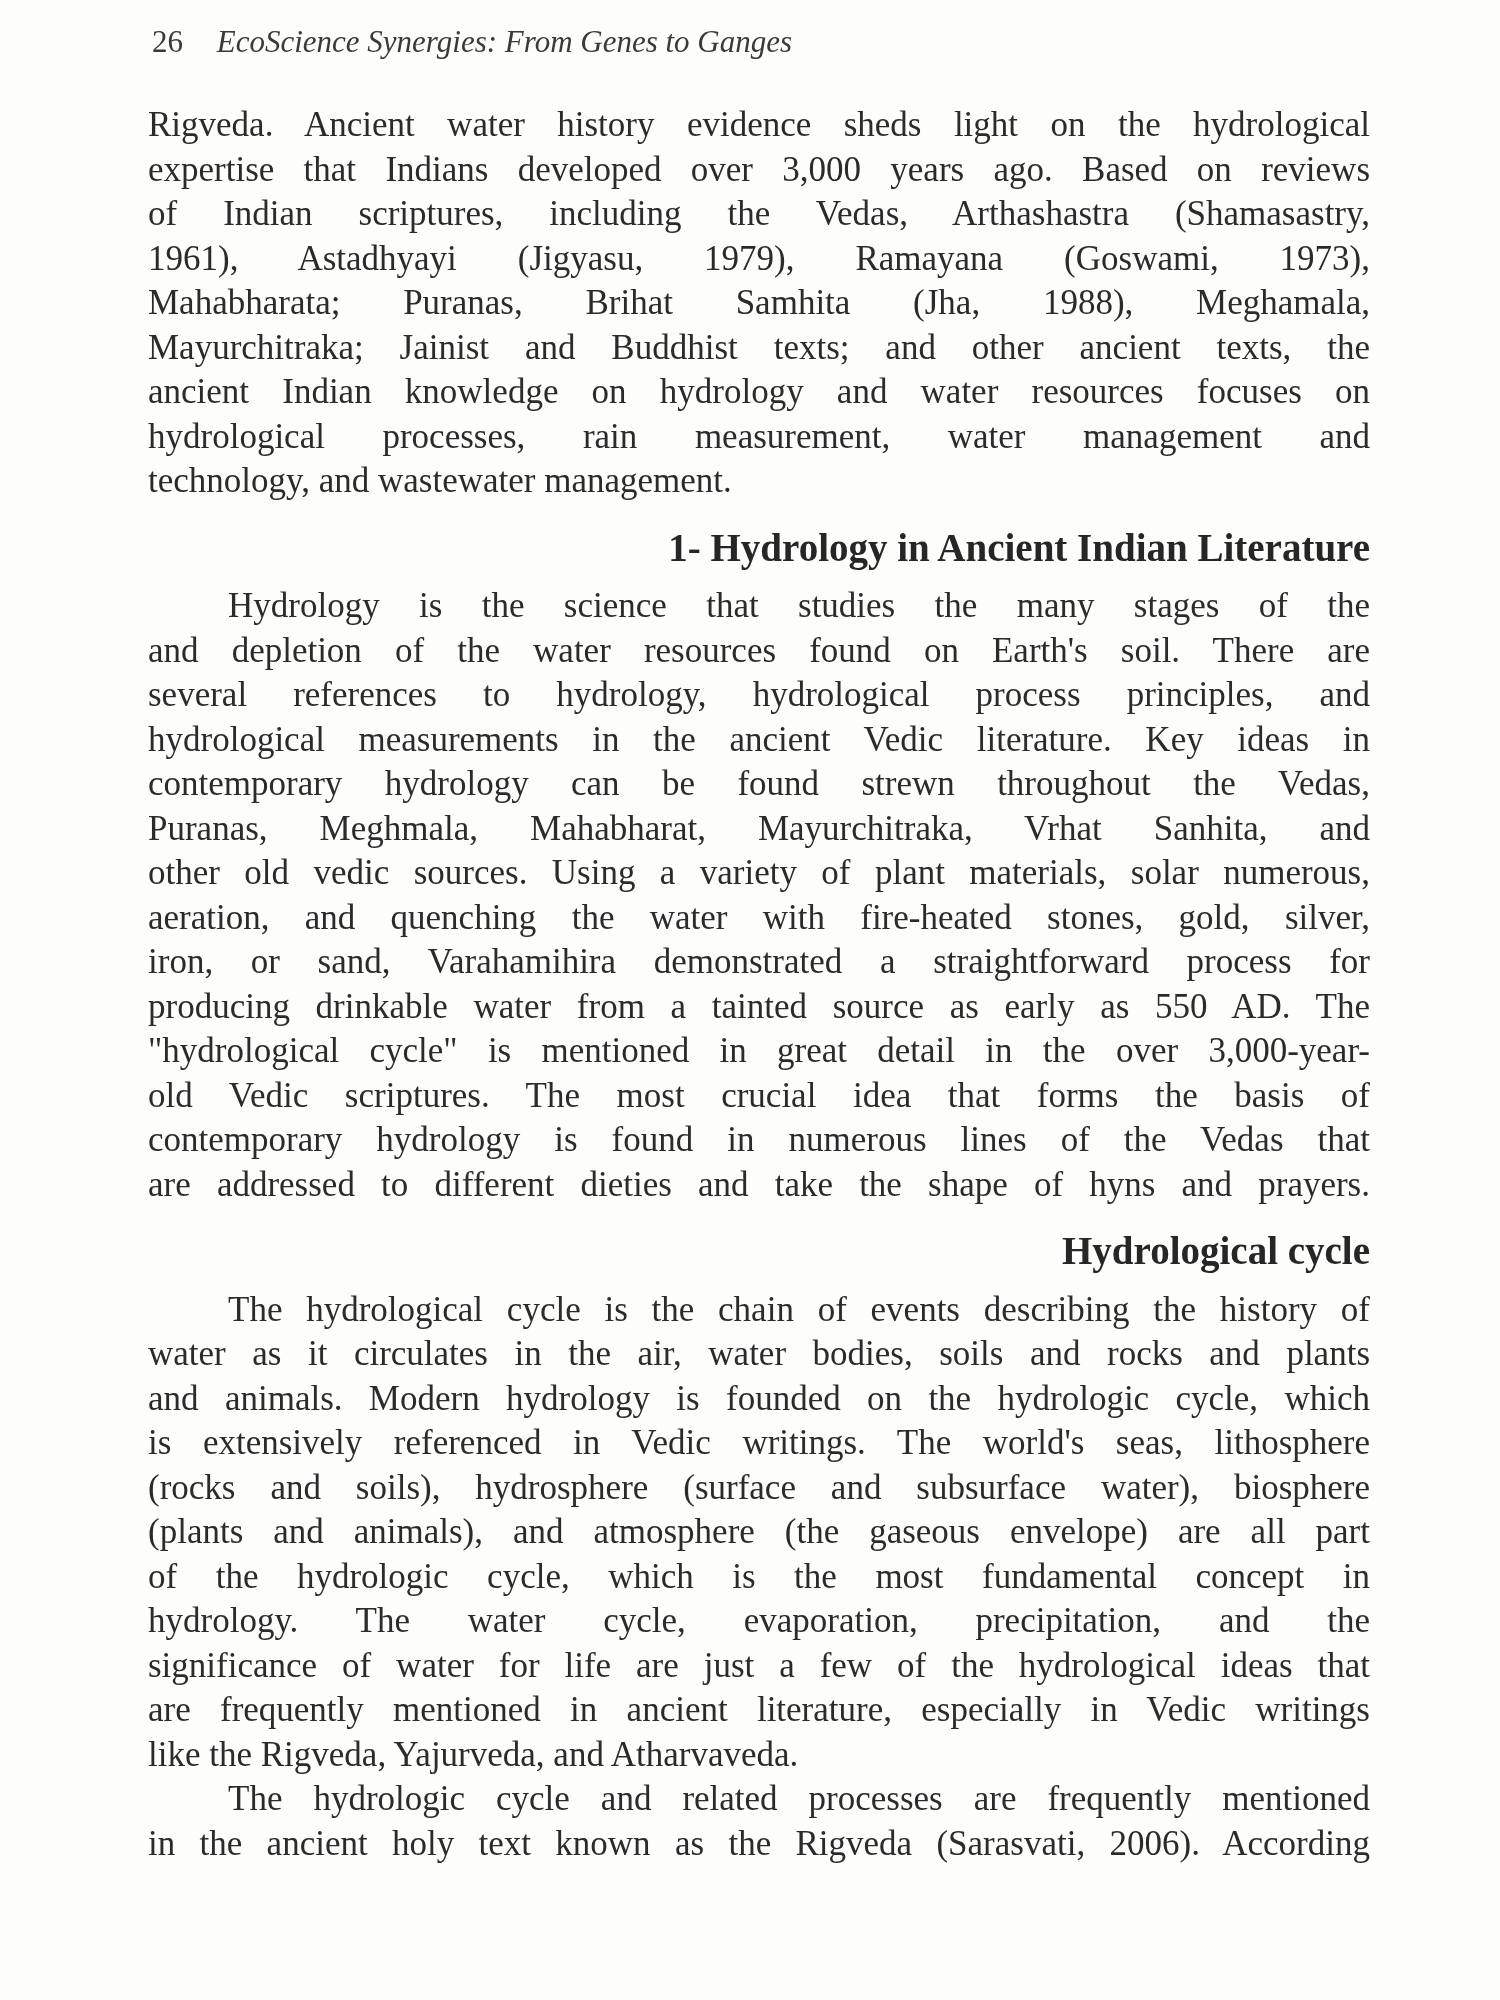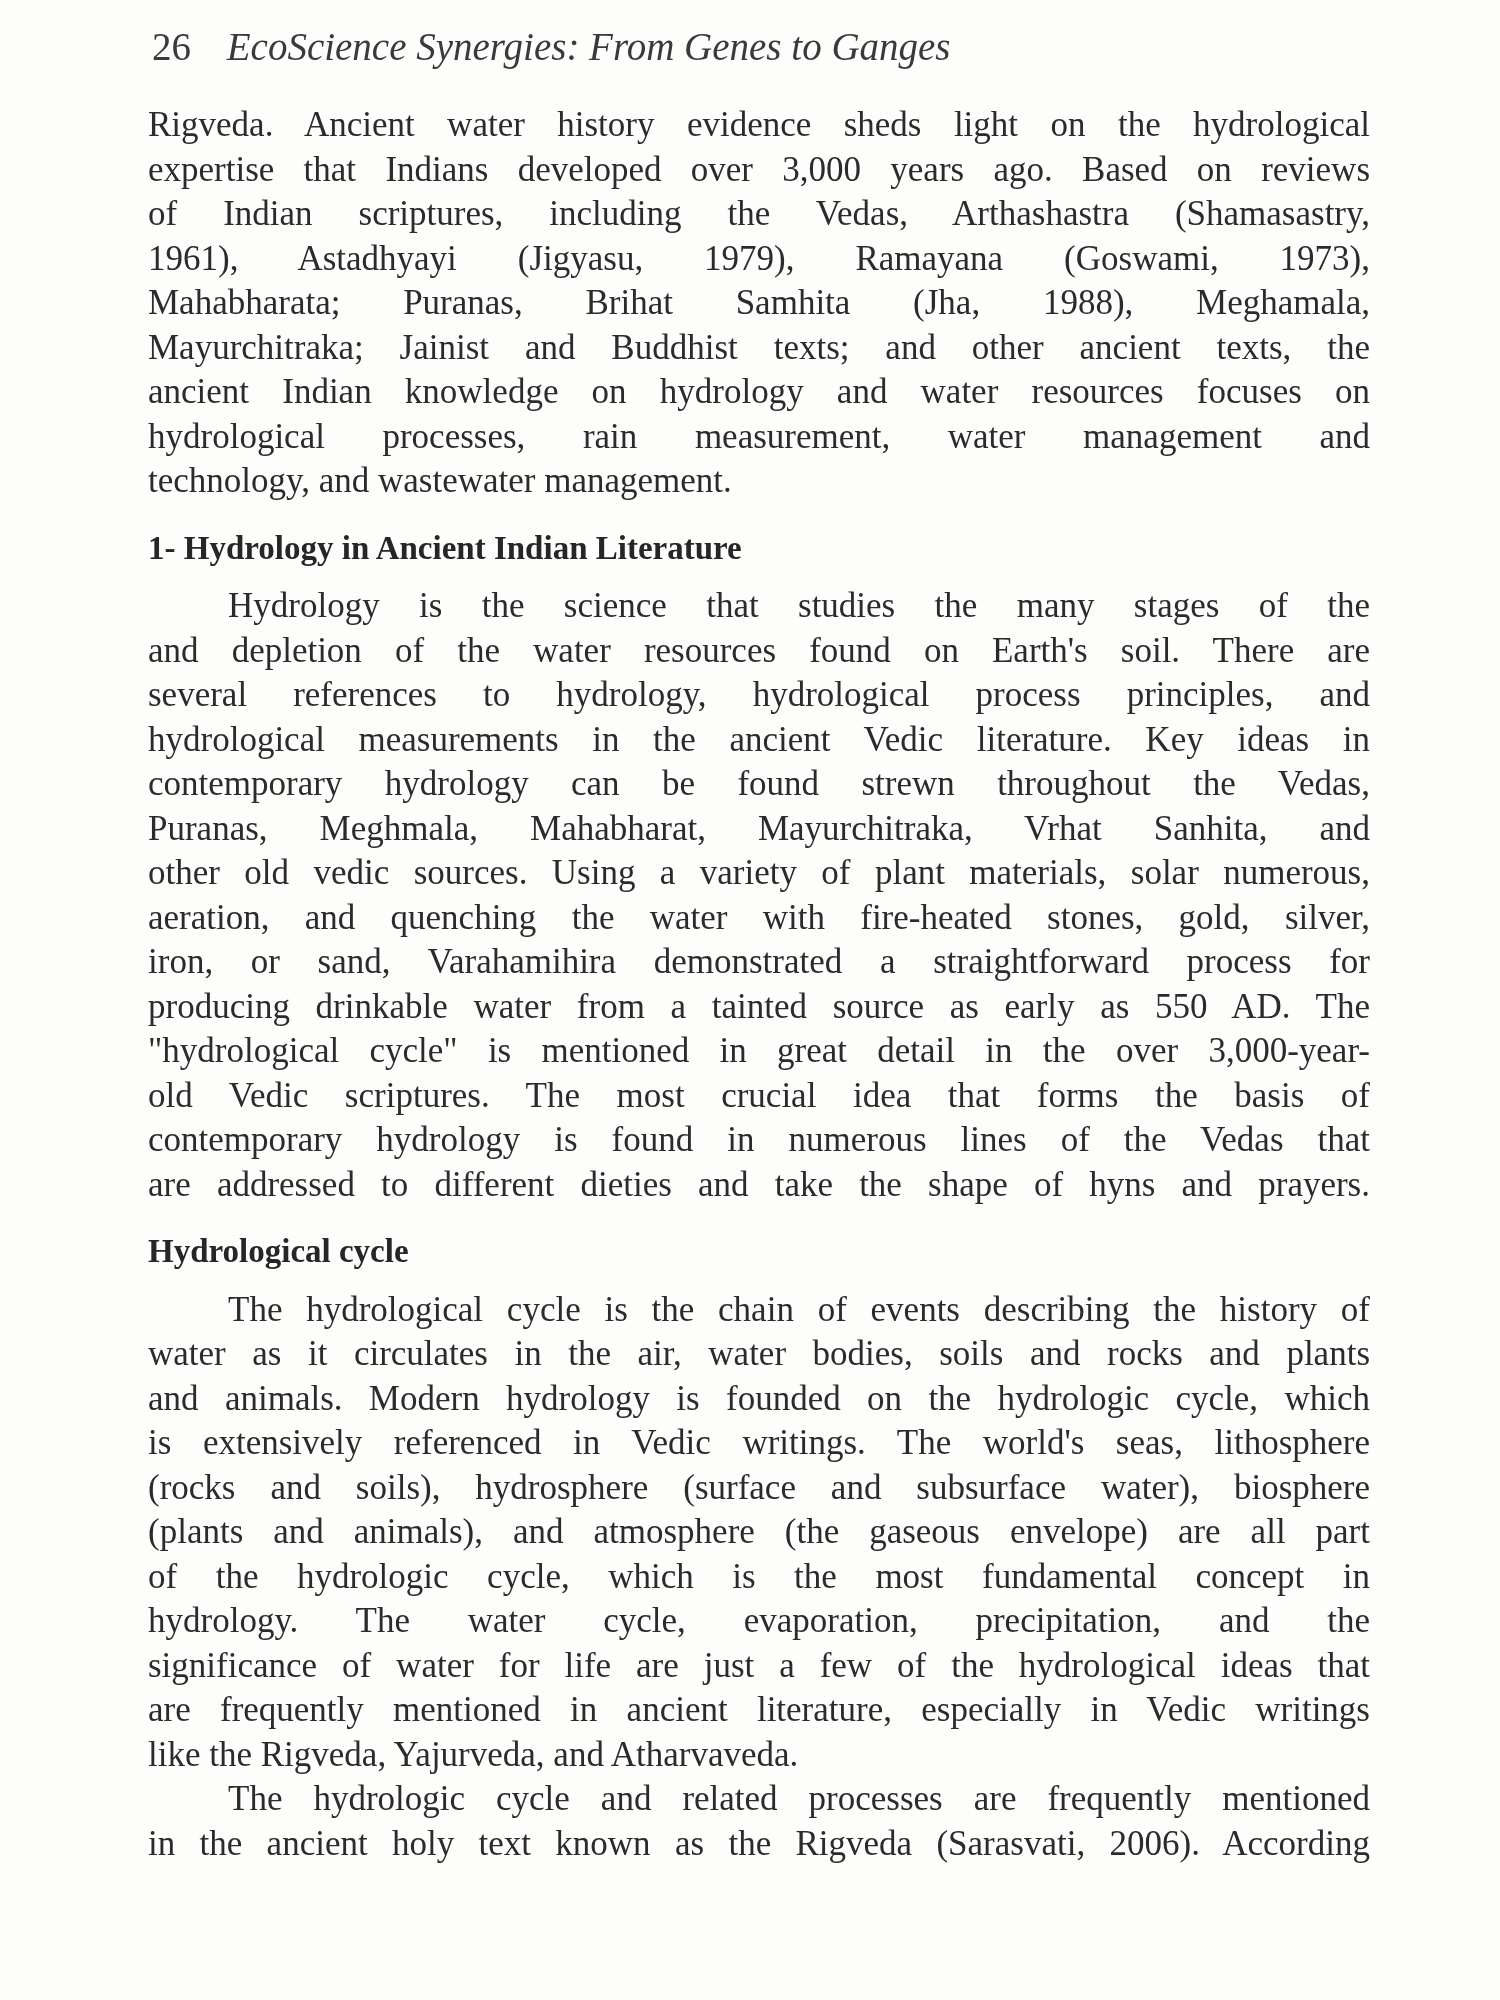--- a/index.html
+++ b/index.html
@@ -1,26 +1,26 @@
 <!DOCTYPE html>
 <html><head>
 <meta charset="utf-8">
 <style>
   html, body { margin: 0; padding: 0; background: #ffffff; }
   body { width: 1500px; height: 2000px; position: relative; overflow: hidden; color: #2a2a2a; }
   .page { position: absolute; left: 0; top: 0; width: 1500px; height: 2000px; background: #fdfdfc; }
-  .running-head { position: absolute; left: 152px; top: 24px; font-family: "Liberation Serif", "DejaVu Serif", serif; font-size: 39px; color: #3a3a3a; white-space: nowrap; }
+  .running-head { position: absolute; left: 152px; top: 24px; font-family: "Liberation Serif", "DejaVu Serif", serif; font-size: 31px; color: #3a3a3a; white-space: nowrap; }
   .running-head .pg { margin-right: 26px; }
   .running-head .ttl { font-style: italic; }
   .body { position: absolute; left: 148px; top: 103px; width: 1222px; font-family: "Liberation Serif", "DejaVu Serif", serif; font-size: 35px; line-height: 44.5px; color: #2b2b2b; }
   .ln { display: block; text-align: justify; text-align-last: justify; white-space: nowrap; height: 44.5px; }
   .ln.last { text-align-last: left; }
   .ln.indent { padding-left: 80px; }
   .gap { display: block; height: 22px; }
-  .heading { display: block; font-weight: bold; font-size: 33px; height: 44.5px; text-align: left; color: #262626; }
+  .heading { display: block; font-weight: bold; font-size: 39px; height: 44.5px; text-align: right; color: #262626; }
   .gapafter { display: block; height: 14px; }
   b { font-weight: normal; }
 </style>
 </head>
 <body>
 
 <div class="page">
 
   <div class="running-head">
     <span class="pg">26</span>

